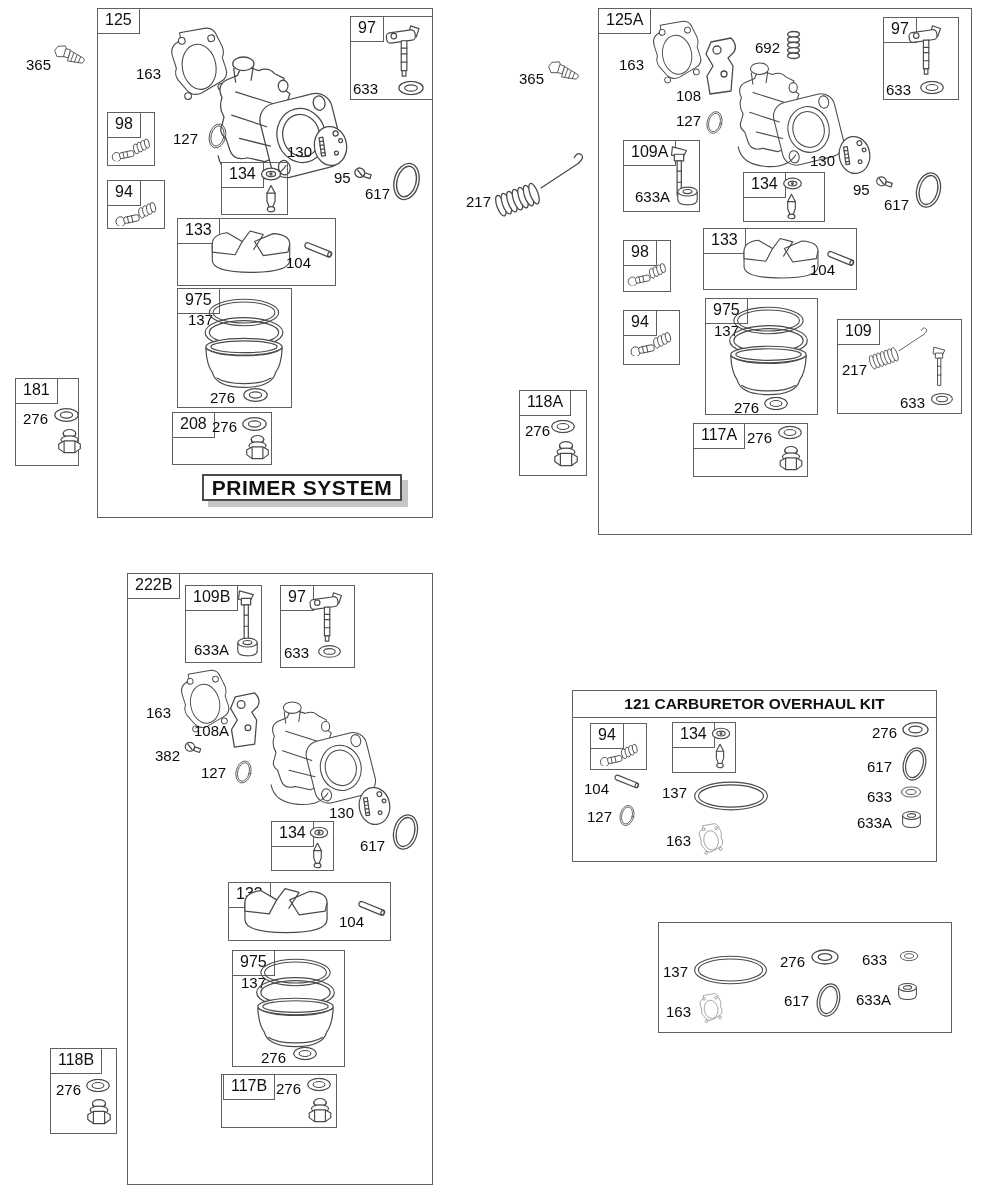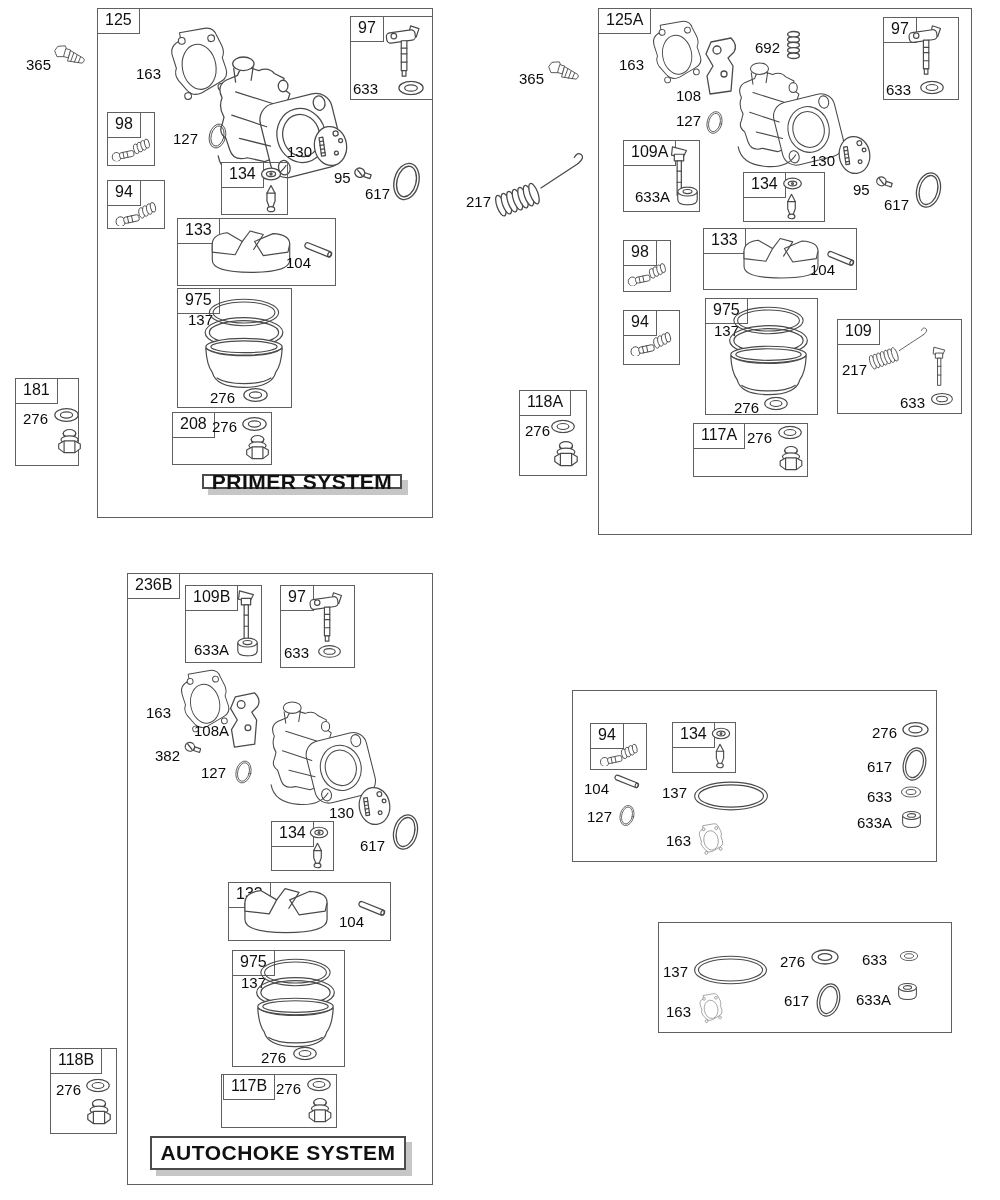--- a/index.html
+++ b/index.html
@@ -305,21 +305,21 @@
 <div class="gbox" style="left:15px;top:378px;width:64px;height:88px"></div>
 <div class="tag" style="left:15px;top:378px">181</div>
 <span class="pn" style="left:23px;top:411px">276</span>
 <svg class="icon" style="left:53px;top:407px;width:27px;height:16px" viewBox="0 0 30 16">
       <use href="#s-seal"></use>
     </svg>
 <svg class="icon" style="left:55px;top:427px;width:29px;height:27px" viewBox="0 0 32 30">
       <use href="#s-nut"></use>
     </svg>
 
-<div class="systitle" style="left:202px;top:474px;width:200px;height:15px">PRIMER SYSTEM</div>
+<div class="systitle" style="left:202px;top:474px;width:200px;height:27px">PRIMER SYSTEM</div>
 
 <div class="gbox" style="left:598px;top:8px;width:374px;height:527px"></div>
 <div class="tag" style="left:598px;top:8px">125A</div>
 
 <span class="pn" style="left:519px;top:71px">365</span>
 <svg class="icon" style="left:546px;top:58px;width:38px;height:32px" viewBox="0 0 60 46">
       <use href="#s-bolt"></use>
     </svg>
 
 <span class="pn" style="left:466px;top:194px">217</span>
@@ -463,21 +463,21 @@
 <span class="pn" style="left:747px;top:430px">276</span>
 <svg class="icon" style="left:777px;top:425px;width:26px;height:15px" viewBox="0 0 30 16">
       <use href="#s-seal"></use>
     </svg>
 <svg class="icon" style="left:776px;top:444px;width:30px;height:27px" viewBox="0 0 32 30">
       <use href="#s-nut"></use>
     </svg>
 
 
 <div class="gbox" style="left:127px;top:573px;width:306px;height:612px"></div>
-<div class="tag" style="left:127px;top:573px">236B</div>
+<div class="tag" style="left:127px;top:573px">222B</div>
 
 <div class="gbox" style="left:185px;top:585px;width:77px;height:78px"></div>
 <div class="tag" style="left:185px;top:585px">109B</div>
 <svg class="icon" style="left:232px;top:589px;width:28px;height:54px" viewBox="0 0 30 58">
       <use href="#s-shaft109"></use>
     </svg>
 <span class="pn" style="left:194px;top:642px">633A</span>
 <svg class="icon" style="left:236px;top:637px;width:23px;height:20px" viewBox="0 0 26 22">
       <use href="#s-bushing"></use>
     </svg>
@@ -575,23 +575,23 @@
 <div class="gbox" style="left:50px;top:1048px;width:67px;height:86px"></div>
 <div class="tag" style="left:50px;top:1048px">118B</div>
 <span class="pn" style="left:56px;top:1082px">276</span>
 <svg class="icon" style="left:85px;top:1078px;width:26px;height:15px" viewBox="0 0 30 16">
       <use href="#s-seal"></use>
     </svg>
 <svg class="icon" style="left:84px;top:1097px;width:30px;height:28px" viewBox="0 0 32 30">
       <use href="#s-nut"></use>
     </svg>
 
-<div class="systitle" style="left:150px;top:1136px;width:256px;height:34px">AUTOCHOKE SYSTEM</div>
 
 <div class="gbox" style="left:572px;top:690px;width:365px;height:172px"></div>
+<div class="kittitle" style="left:572px;top:690px;width:365px;height:28px">121 CARBURETOR OVERHAUL KIT</div>
 
 <div class="gbox" style="left:590px;top:723px;width:57px;height:47px"></div>
 <div class="tag" style="left:590px;top:723px">94</div>
 <svg class="icon" style="left:595px;top:740px;width:48px;height:26px" viewBox="0 0 64 40">
       <use href="#s-ss"></use>
     </svg>
 
 <div class="gbox" style="left:672px;top:722px;width:64px;height:51px"></div>
 <div class="tag" style="left:672px;top:722px">134</div>
 <svg class="icon" style="left:711px;top:727px;width:20px;height:13px" viewBox="0 0 22 14">

